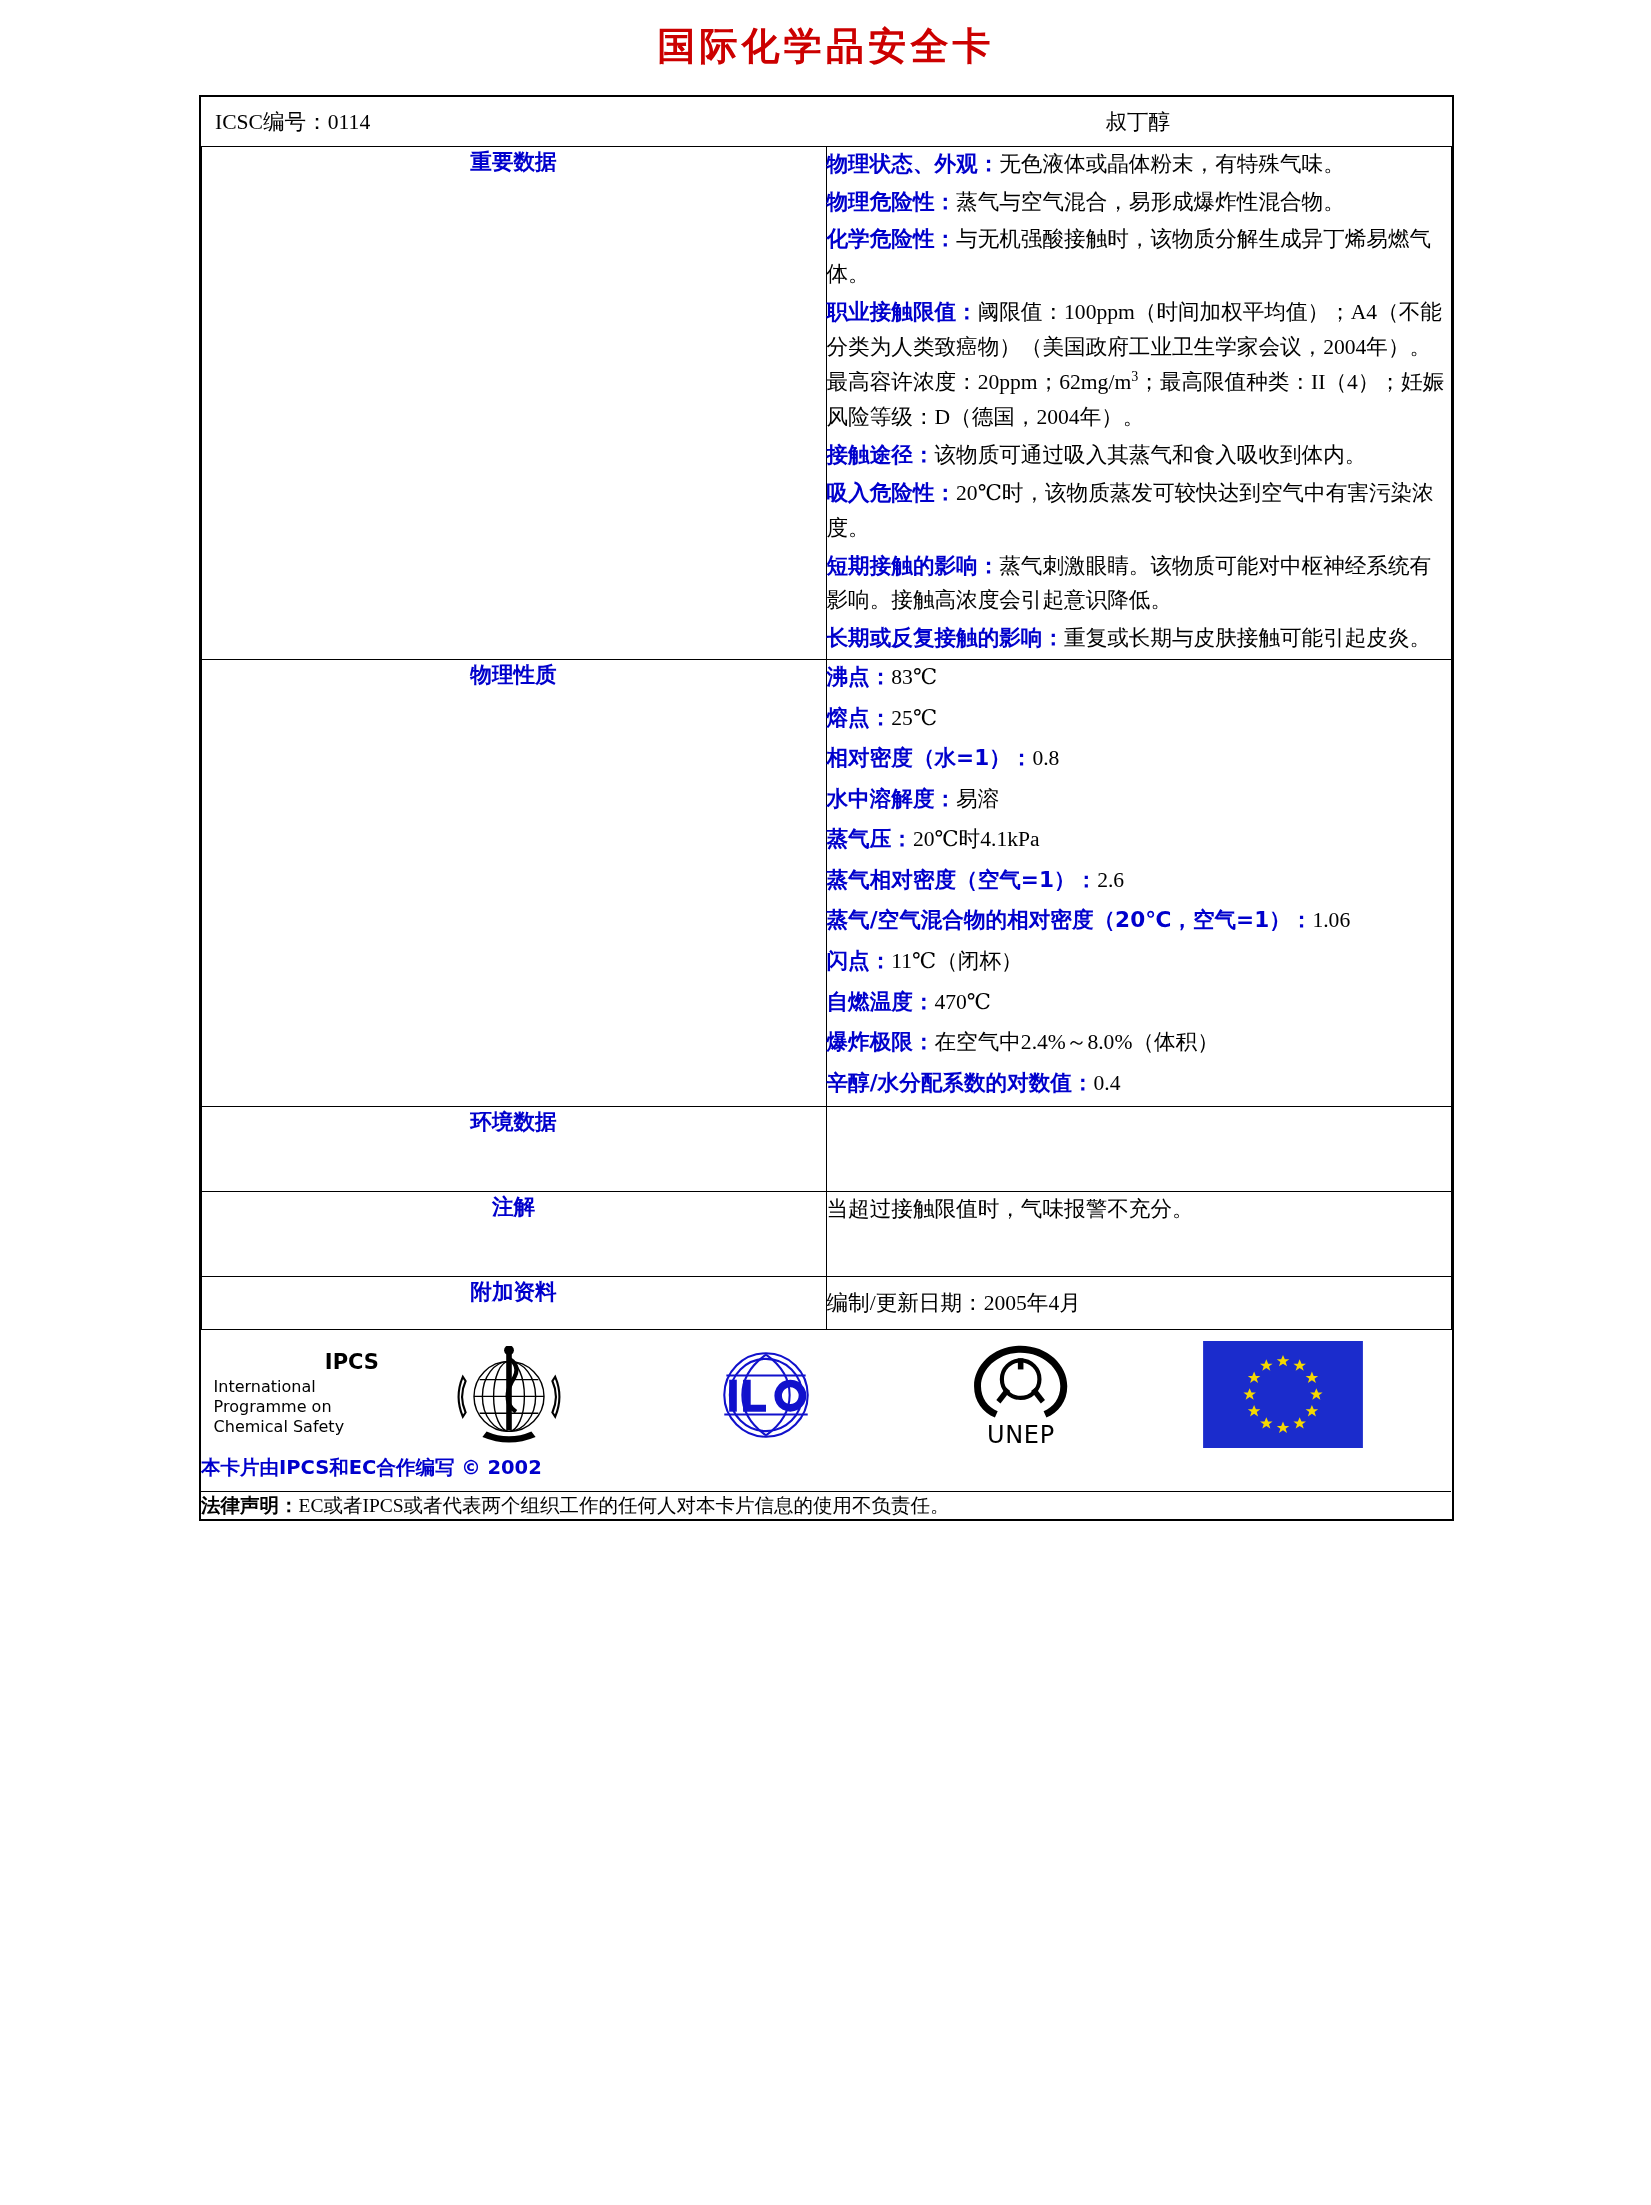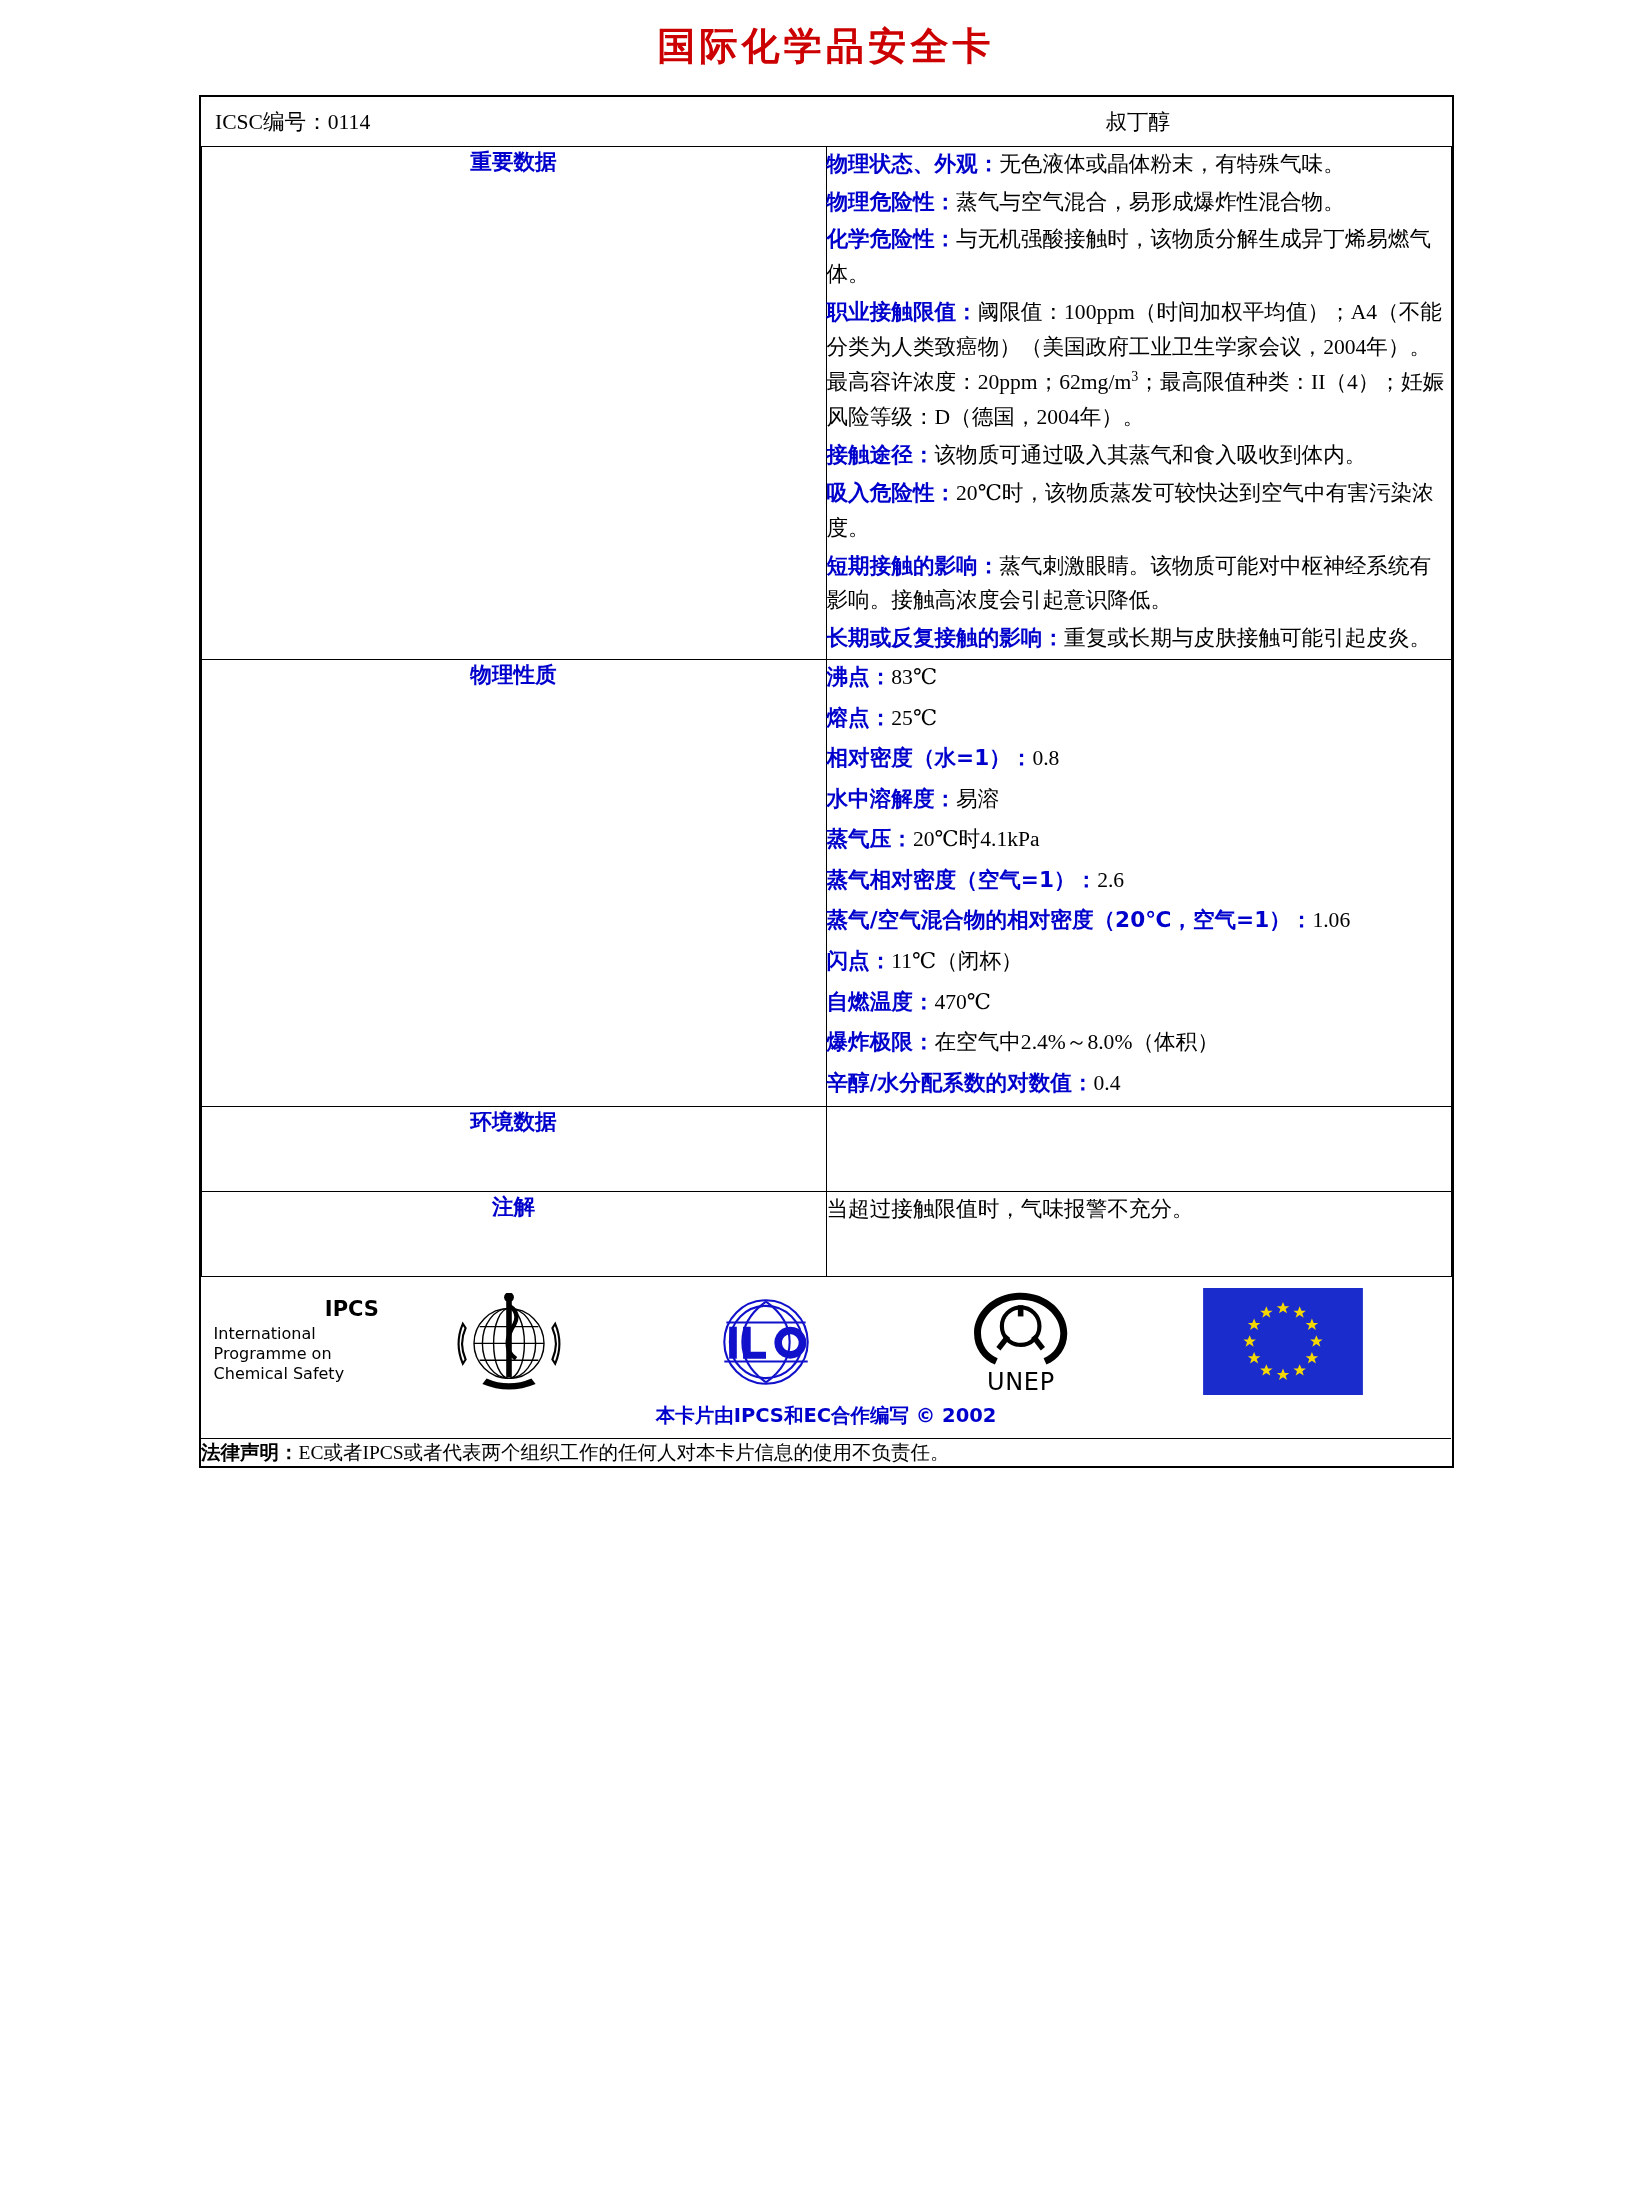--- a/index.html
+++ b/index.html
@@ -120,21 +120,20 @@
   }
   .logo { text-align: center; }
   .unep-label {
     font-family: "DejaVu Sans", "Liberation Sans", sans-serif;
     font-weight: normal;
     font-size: 24px;
     letter-spacing: 0.7px;
     margin-top: -4.2px;
   }
   .credit {
-    text-align: center;
     color: #0000cc;
     font-weight: bold;
     font-size: 19.5px;
     font-family: "DejaVu Sans", "Liberation Sans", sans-serif;
     padding: 4.2px 0 9.8px 0;
   }
   .legal-cell {
     padding: 11px 14px;
     font-size: 19.5px;
   }
@@ -237,20 +236,24 @@
       <tr>
         <td class="label-cell">环境数据</td>
         <td class="content-cell env-cell"></td>
       </tr>
 
       <tr>
         <td class="label-cell">注解</td>
         <td class="content-cell note-cell">当超过接触限值时，气味报警不充分。</td>
       </tr>
 
+      <tr>
+        <td class="label-cell">附加资料</td>
+        <td class="content-cell" style="padding-top:8.4px;padding-bottom:8.4px;">编制/更新日期：2005年4月</td>
+      </tr>
 
       <tr class="logos-row">
         <td colspan="2" style="border-left:none;border-right:none;">
           <div class="logos-wrap">
             <div class="ipcs-block">
               <div class="ipcs-title">IPCS</div>
               <div class="ipcs-sub">
                 <div>International</div>
                 <div>Programme on</div>
                 <div>Chemical Safety</div>

